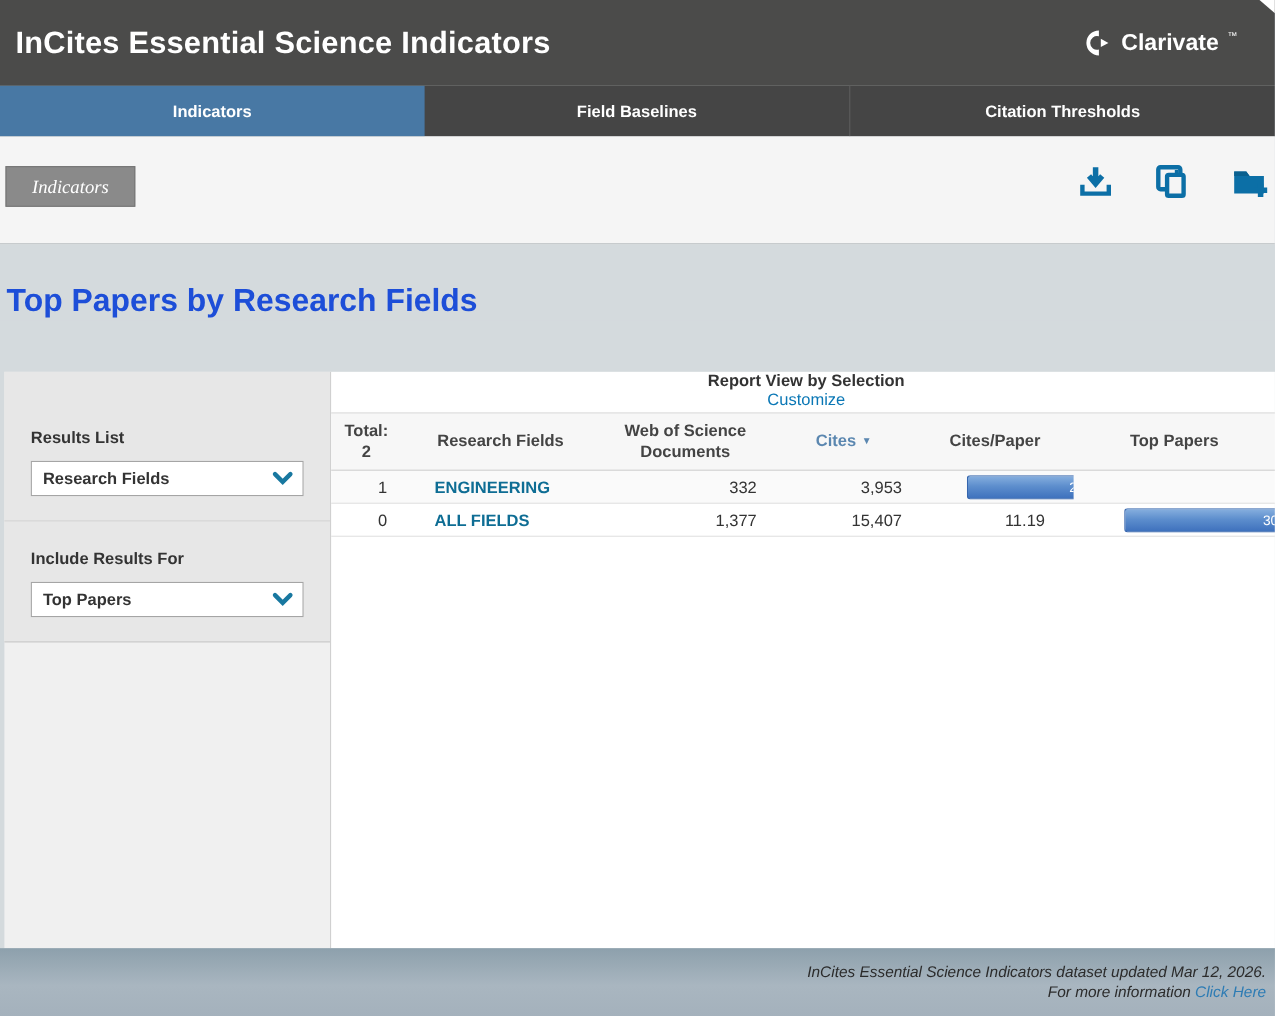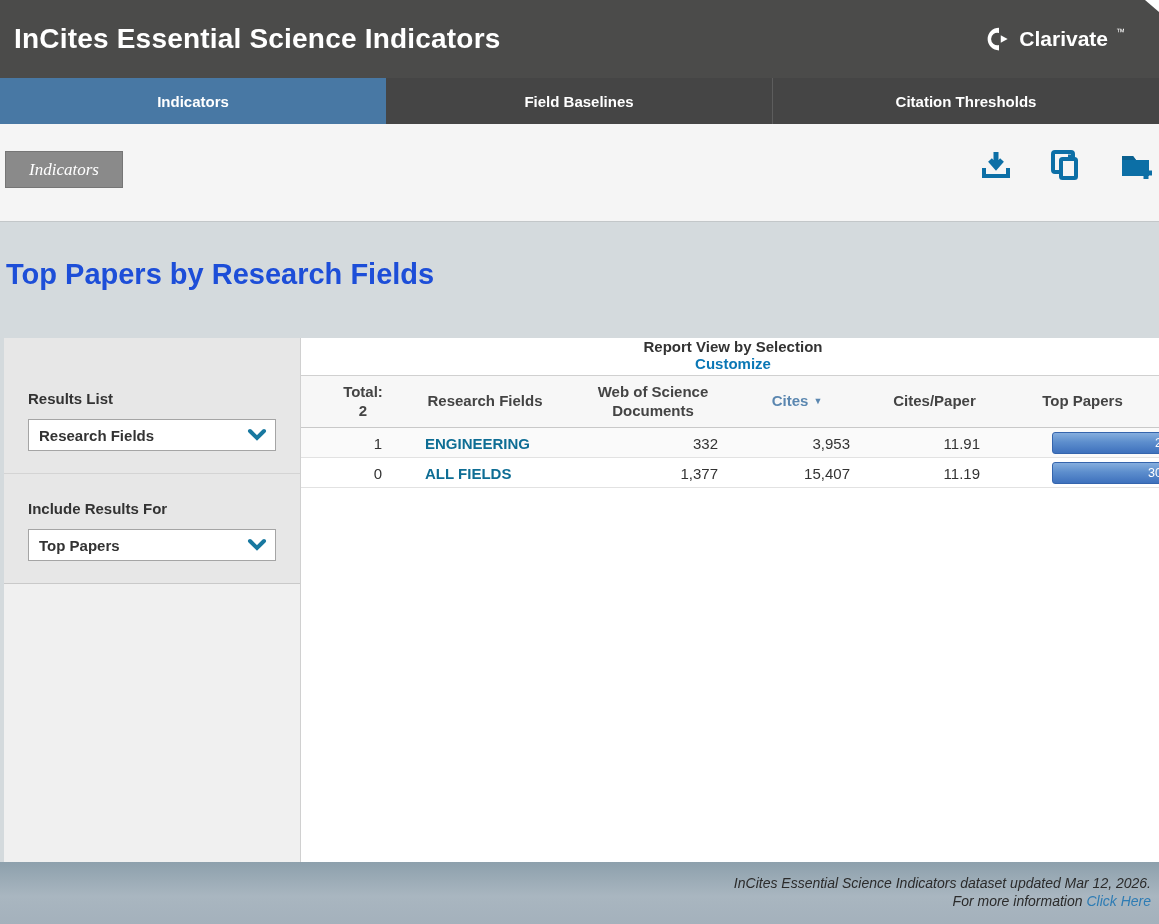--- a/index.html
+++ b/index.html
@@ -69,22 +69,22 @@
   .btn { background:#fff; border:1px solid #ababab; border-radius:2px; height:33px;
     padding:0 14px; font-size:15px; font-weight:bold; color:#13688f; cursor:pointer;
     font-family:"Liberation Sans", sans-serif; }
 
   
   .report { position:absolute; left:300px; top:0; bottom:0; right:0; background:#fff;
     border-left:1px solid #d0d0d0; overflow:hidden; }
   .report-titlebar { height:38px; display:flex; align-items:center;
     justify-content:flex-start; padding:0 14px 0 20px; border-bottom:1px solid #d0d0d0;flex-direction:column; }
   .report-title { font-size:15px; font-weight:bold; color:#333; }
-  .customize { font-size:15px; font-weight:bold; color:#0a77b5; cursor:pointer; }
-  .trow { display:grid; grid-template-columns:64px 180px 156px 132px 143px 1fr;padding-left:30px; }
+  .customize { font-size:15px; font-weight:normal; color:#0a77b5; cursor:pointer; }
+  .trow { display:grid; grid-template-columns:64px 180px 156px 132px 143px 1fr; }
   .thead { background:#f7f7f7; border-bottom:1px solid #c9c9c9; min-height:52px; }
   .th { display:flex; flex-direction:column; align-items:center; justify-content:center;
     font-size:15px; font-weight:bold; color:#444; text-align:center; line-height:1.25;
     padding:4px 2px; }
   .th.sortable { flex-direction:row; gap:5px; color:#5b87b0; cursor:pointer; }
   .sort-tri { font-size:9px; color:#5b87b0; }
   .tr { height:30px; border-bottom:1px solid #e2e2e2; }
   .tr.odd { background:#fafafa; }
   .td { display:flex; align-items:center; font-size:15px; color:#333; }
   .td.num { justify-content:flex-end; padding-right:13px; }
@@ -216,21 +216,20 @@
       <div class="th">Top Papers</div>
     </div>
 
     <div class="trow tr odd">
       <div class="td num">1</div>
       <div class="td">
           <span class="field-link">ENGINEERING</span>
         </div>
       <div class="td num">332</div>
       <div class="td num">3,953</div>
-      <div class="td center-num">11.91</div>
       <div class="td bar-cell" style="display:block;">
         <div class="bar-wrap">
           <div class="bar">
               <span class="bar-label">2</span>
             </div>
         </div>
       </div>
     </div>
 
     <div class="trow tr">

